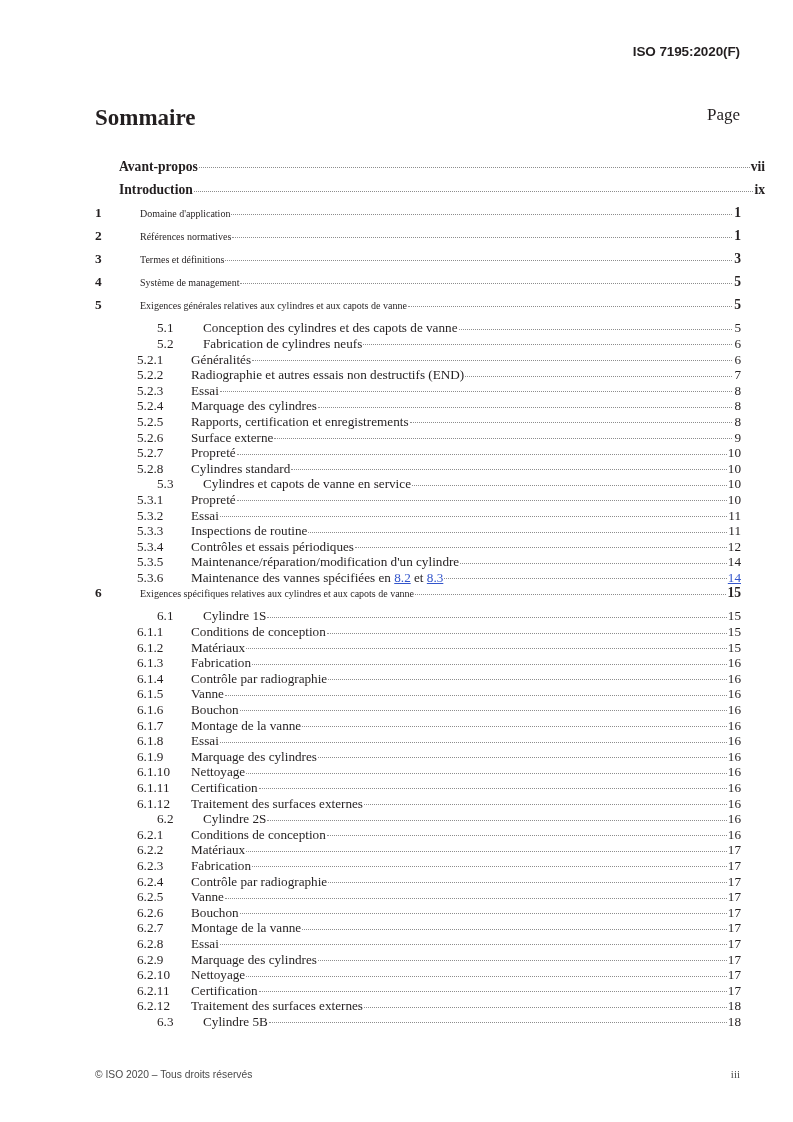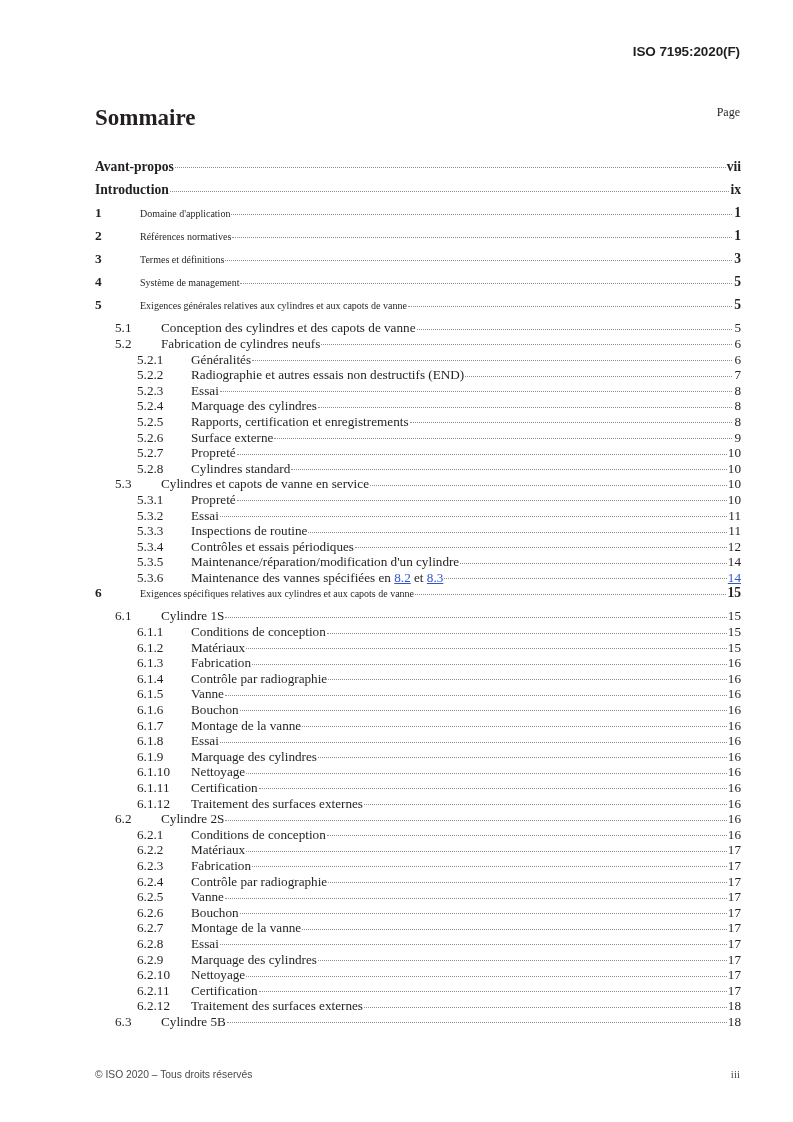--- a/index.html
+++ b/index.html
@@ -44,51 +44,51 @@
   }
   .title-main {
     font-family: "Liberation Serif", "DejaVu Serif", serif;
     font-weight: bold;
     font-size: 23px;
     color: #231f20;
     letter-spacing: 0px;
   }
   .title-page-label {
     font-family: "Liberation Serif", "DejaVu Serif", serif;
-    font-size: 12px;
+    font-size: 17px;
     color: #231f20;
   }
 
   
   .toc {
     position: absolute;
     top: 155px;
     left: 95px;
     width: 646px;
   }
   .toc-row {
     display: flex;
     align-items: baseline;
     width: 100%;
     line-height: 1;
     white-space: nowrap;
   }
 
   
-  .toc-row.lvl0 { height: 23.2px; }
+  .toc-row.lvl0 { height: 23.2px; margin-left: 24px; }
   .toc-row.lvl1 { height: 23.0px; }
   .toc-row.lvl2 { height: 15.6px; }
   .toc-row.lvl3 { height: 15.6px; }
 
   .num {
     flex: 0 0 auto;
     font-size: 13.2px;
   }
   .num.lvl1 { width: 45px; font-weight: bold; font-size: 13.4px; }
-  .num.lvl2 { width: 46px; margin-left: 20px; font-weight: normal; font-size: 13.2px; }
+  .num.lvl2 { width: 46px; margin-left: 62px; font-weight: normal; font-size: 13.2px; }
   .num.lvl3 { width: 54px; margin-left: 42px; font-weight: normal; font-size: 13.2px; }
 
   .label {
     flex: 0 0 auto;
     font-size: 13.2px;
   }
   .toc-row.lvl0 .label { font-weight: bold; font-size: 13.6px; }
   .toc-row.lvl1 .label { font-weight: normal; font-size: 10px; }
   .toc-row.lvl2 .label { font-weight: normal; }
   .toc-row.lvl3 .label { font-weight: normal; }

